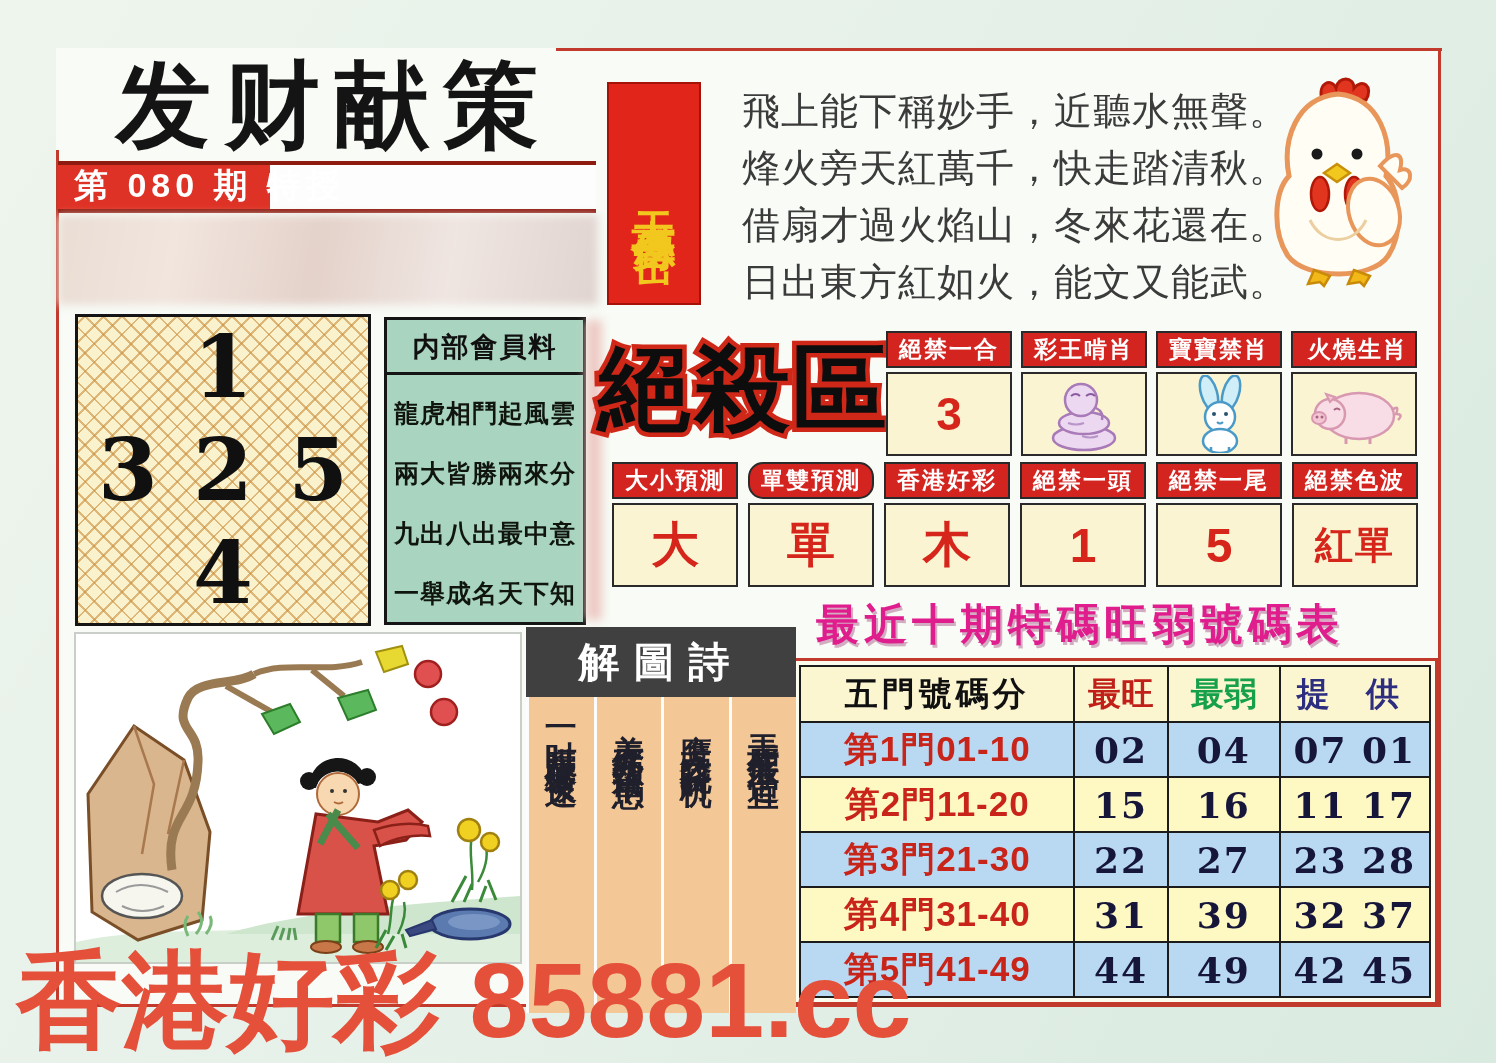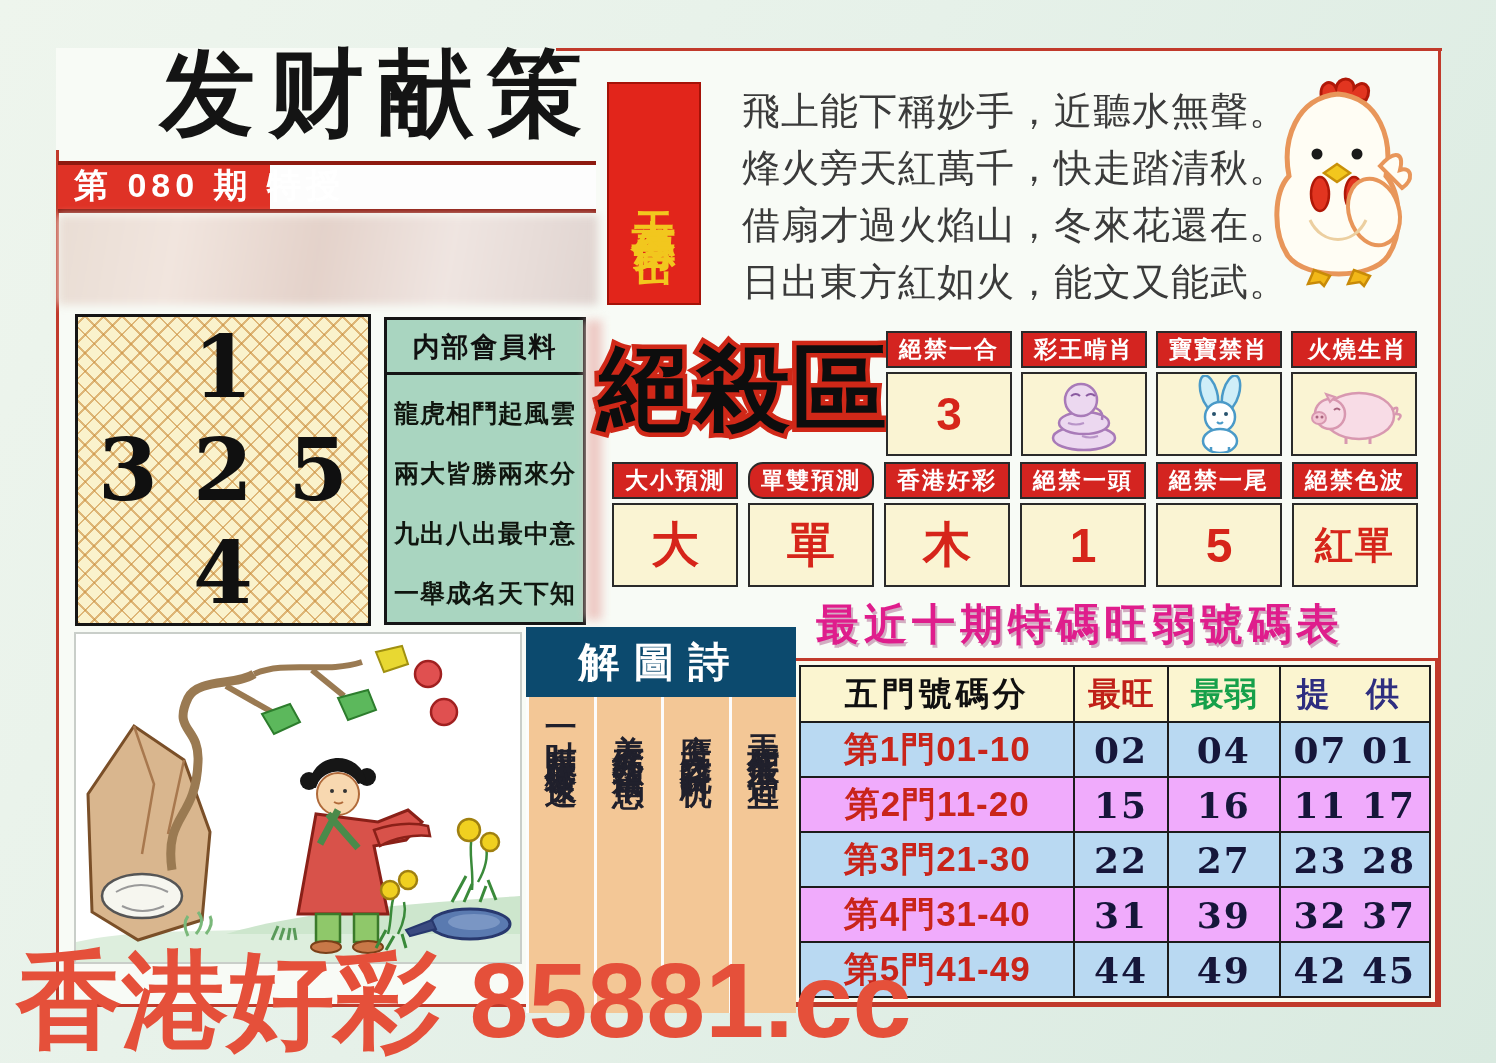--- a/index.html
+++ b/index.html
@@ -13,22 +13,22 @@
 
   
   .panel-fill { left:56px; top:48px; width:1384px; height:958px; background:#f8fbf6; }
   .frame { background:#c13a2b; }
   .frame-top { left:556px; top:48px; width:886px; height:3px; }
   .frame-right { left:1438px; top:48px; width:3px; height:958px; }
   .frame-bottom { left:56px; top:1004px; width:1385px; height:3px; }
   .frame-left { left:56px; top:150px; width:3px; height:857px; }
 
   .main-title {
-    left:116px; top:44px; font-size:95px; font-weight:900; letter-spacing:14px;
-    color:#141414; line-height:1.05;margin-left:44px;
+    left:116px; top:56px; font-size:95px; font-weight:900; letter-spacing:14px;
+    color:#141414; line-height:1.05;
   }
 
   .issue-banner {
     left:58px; top:161px; width:538px; height:52px; background:#df3226;
     border-top:4px solid #8e1a10; border-bottom:4px solid #8e1a10;
   }
   .issue-banner .txt {
     position:absolute; left:16px; top:50%; transform:translateY(-52%);
     color:#ffffff; font-size:34px; font-weight:bold; letter-spacing:5px; white-space:nowrap;
   }
@@ -111,30 +111,30 @@
   table.stats td {
     border:2.5px solid #1c1c1c; text-align:center; vertical-align:middle;
     height:55px; padding:0;
   }
   table.stats tr.hd td { height:56px; background:#fbf5d0;font-family:Liberation Serif, serif; }
   .hd-gate { font-size:33px; font-weight:bold; color:#101010; letter-spacing:4px; }
   .hd-hot  { font-size:33px; font-weight:bold; color:#c02018; }
   .hd-weak { font-size:33px; font-weight:bold; color:#16a04a; }
   .hd-prov { font-size:33px; font-weight:bold; color:#2e2e80; letter-spacing:14px; }
   tr.r-blue td { background:#b9d9f2; }
-  tr.r-cream td { background:#f0abfc; }
+  tr.r-cream td { background:#fef9c3; }
   .gate { color:#c9241a; font-size:35px; font-weight:bold; letter-spacing:1px; }
   .numv { font-family:"DejaVu Serif", serif; font-weight:700; font-size:36px; color:#16163a; letter-spacing:2px; }
   .c-gate{width:270px;} .c-hot{width:92px;} .c-weak{width:110px;} .c-prov{width:148px;}
 
   .illus { left:74px; top:632px; width:448px; height:332px; background:#ffffff; border:2px solid #c9cec9; }
 
   .pp-box { left:526px; top:627px; width:270px; height:386px; }
   .pp-head {
-    height:70px; background:#0c4a6e; color:#fff; font-size:41px; font-weight:bold;
+    height:70px; background:#404040; color:#fff; font-size:41px; font-weight:bold;
     letter-spacing:14px; display:flex; align-items:center; justify-content:center;
   }
   .pp-body { height:316px; background:#f3c796; display:flex; flex-direction:row-reverse; }
   .pp-col { flex:1; border-left:3px solid #fcfcfc; display:flex; justify-content:center; }
   .pp-col div {
     writing-mode:vertical-rl; font-size:32px; font-weight:bold; color:#20202c;
     letter-spacing:7px; padding-top:12px; line-height:1;
   }
 
   .watermark {

